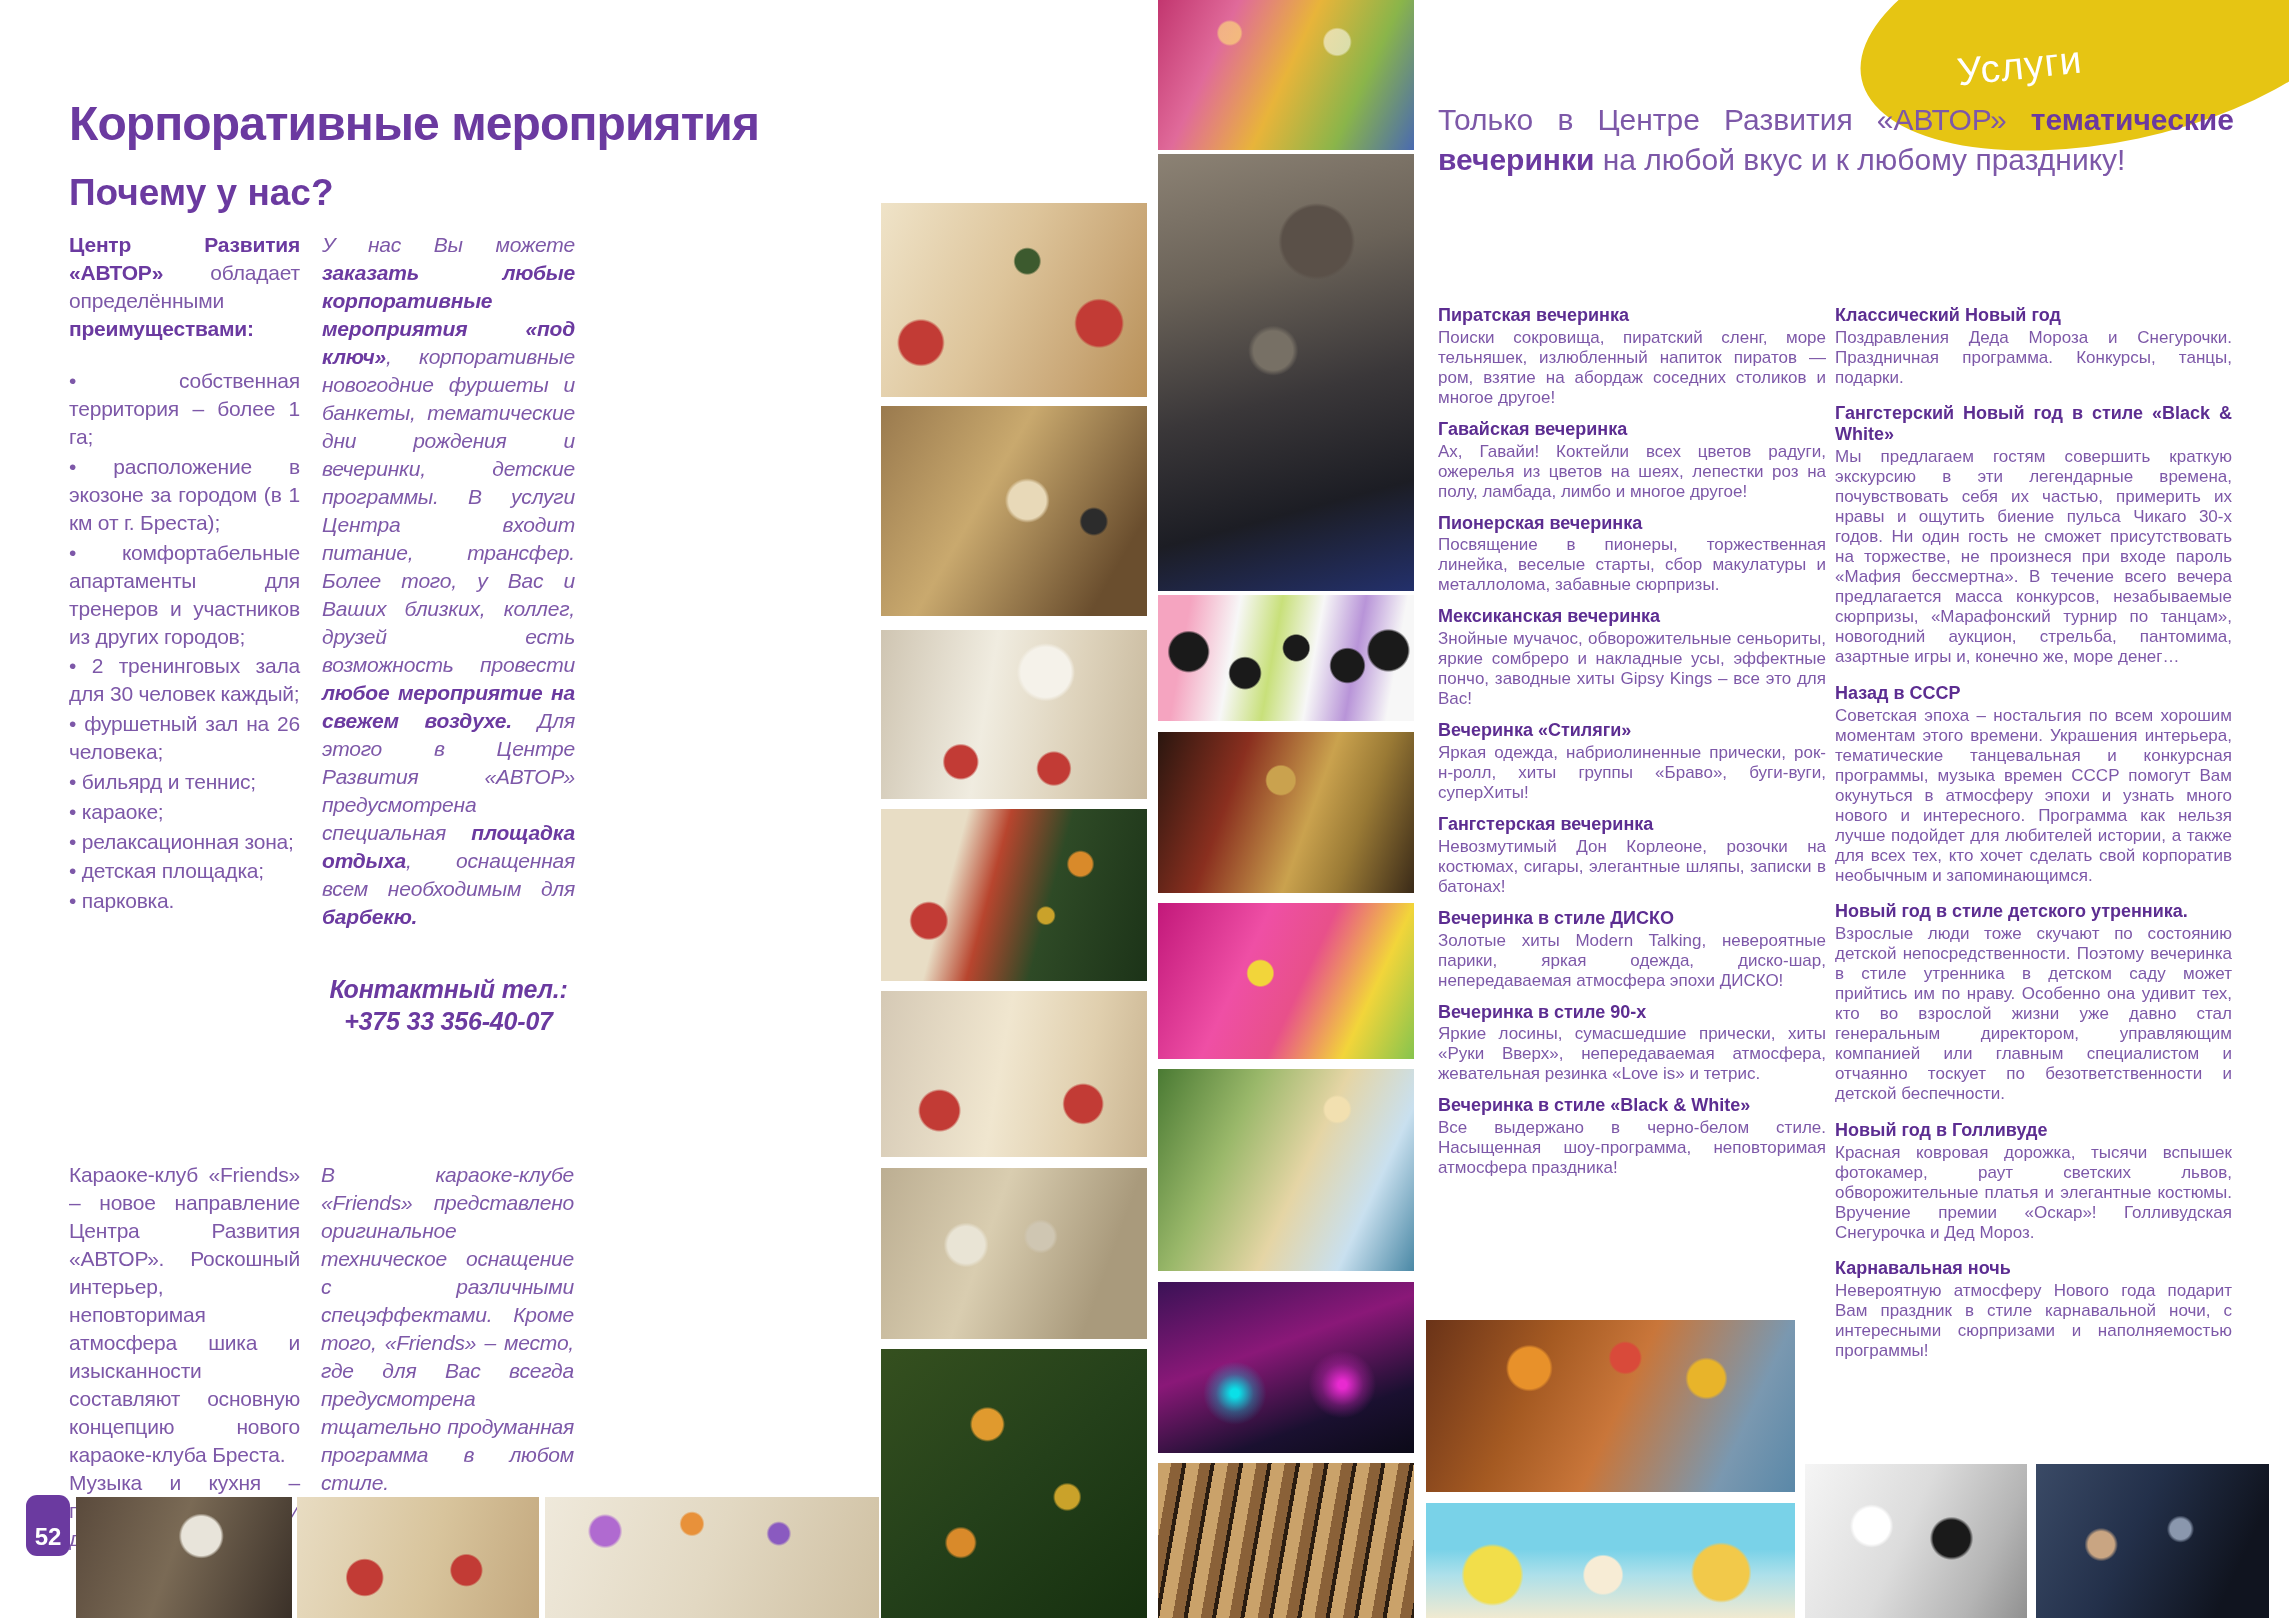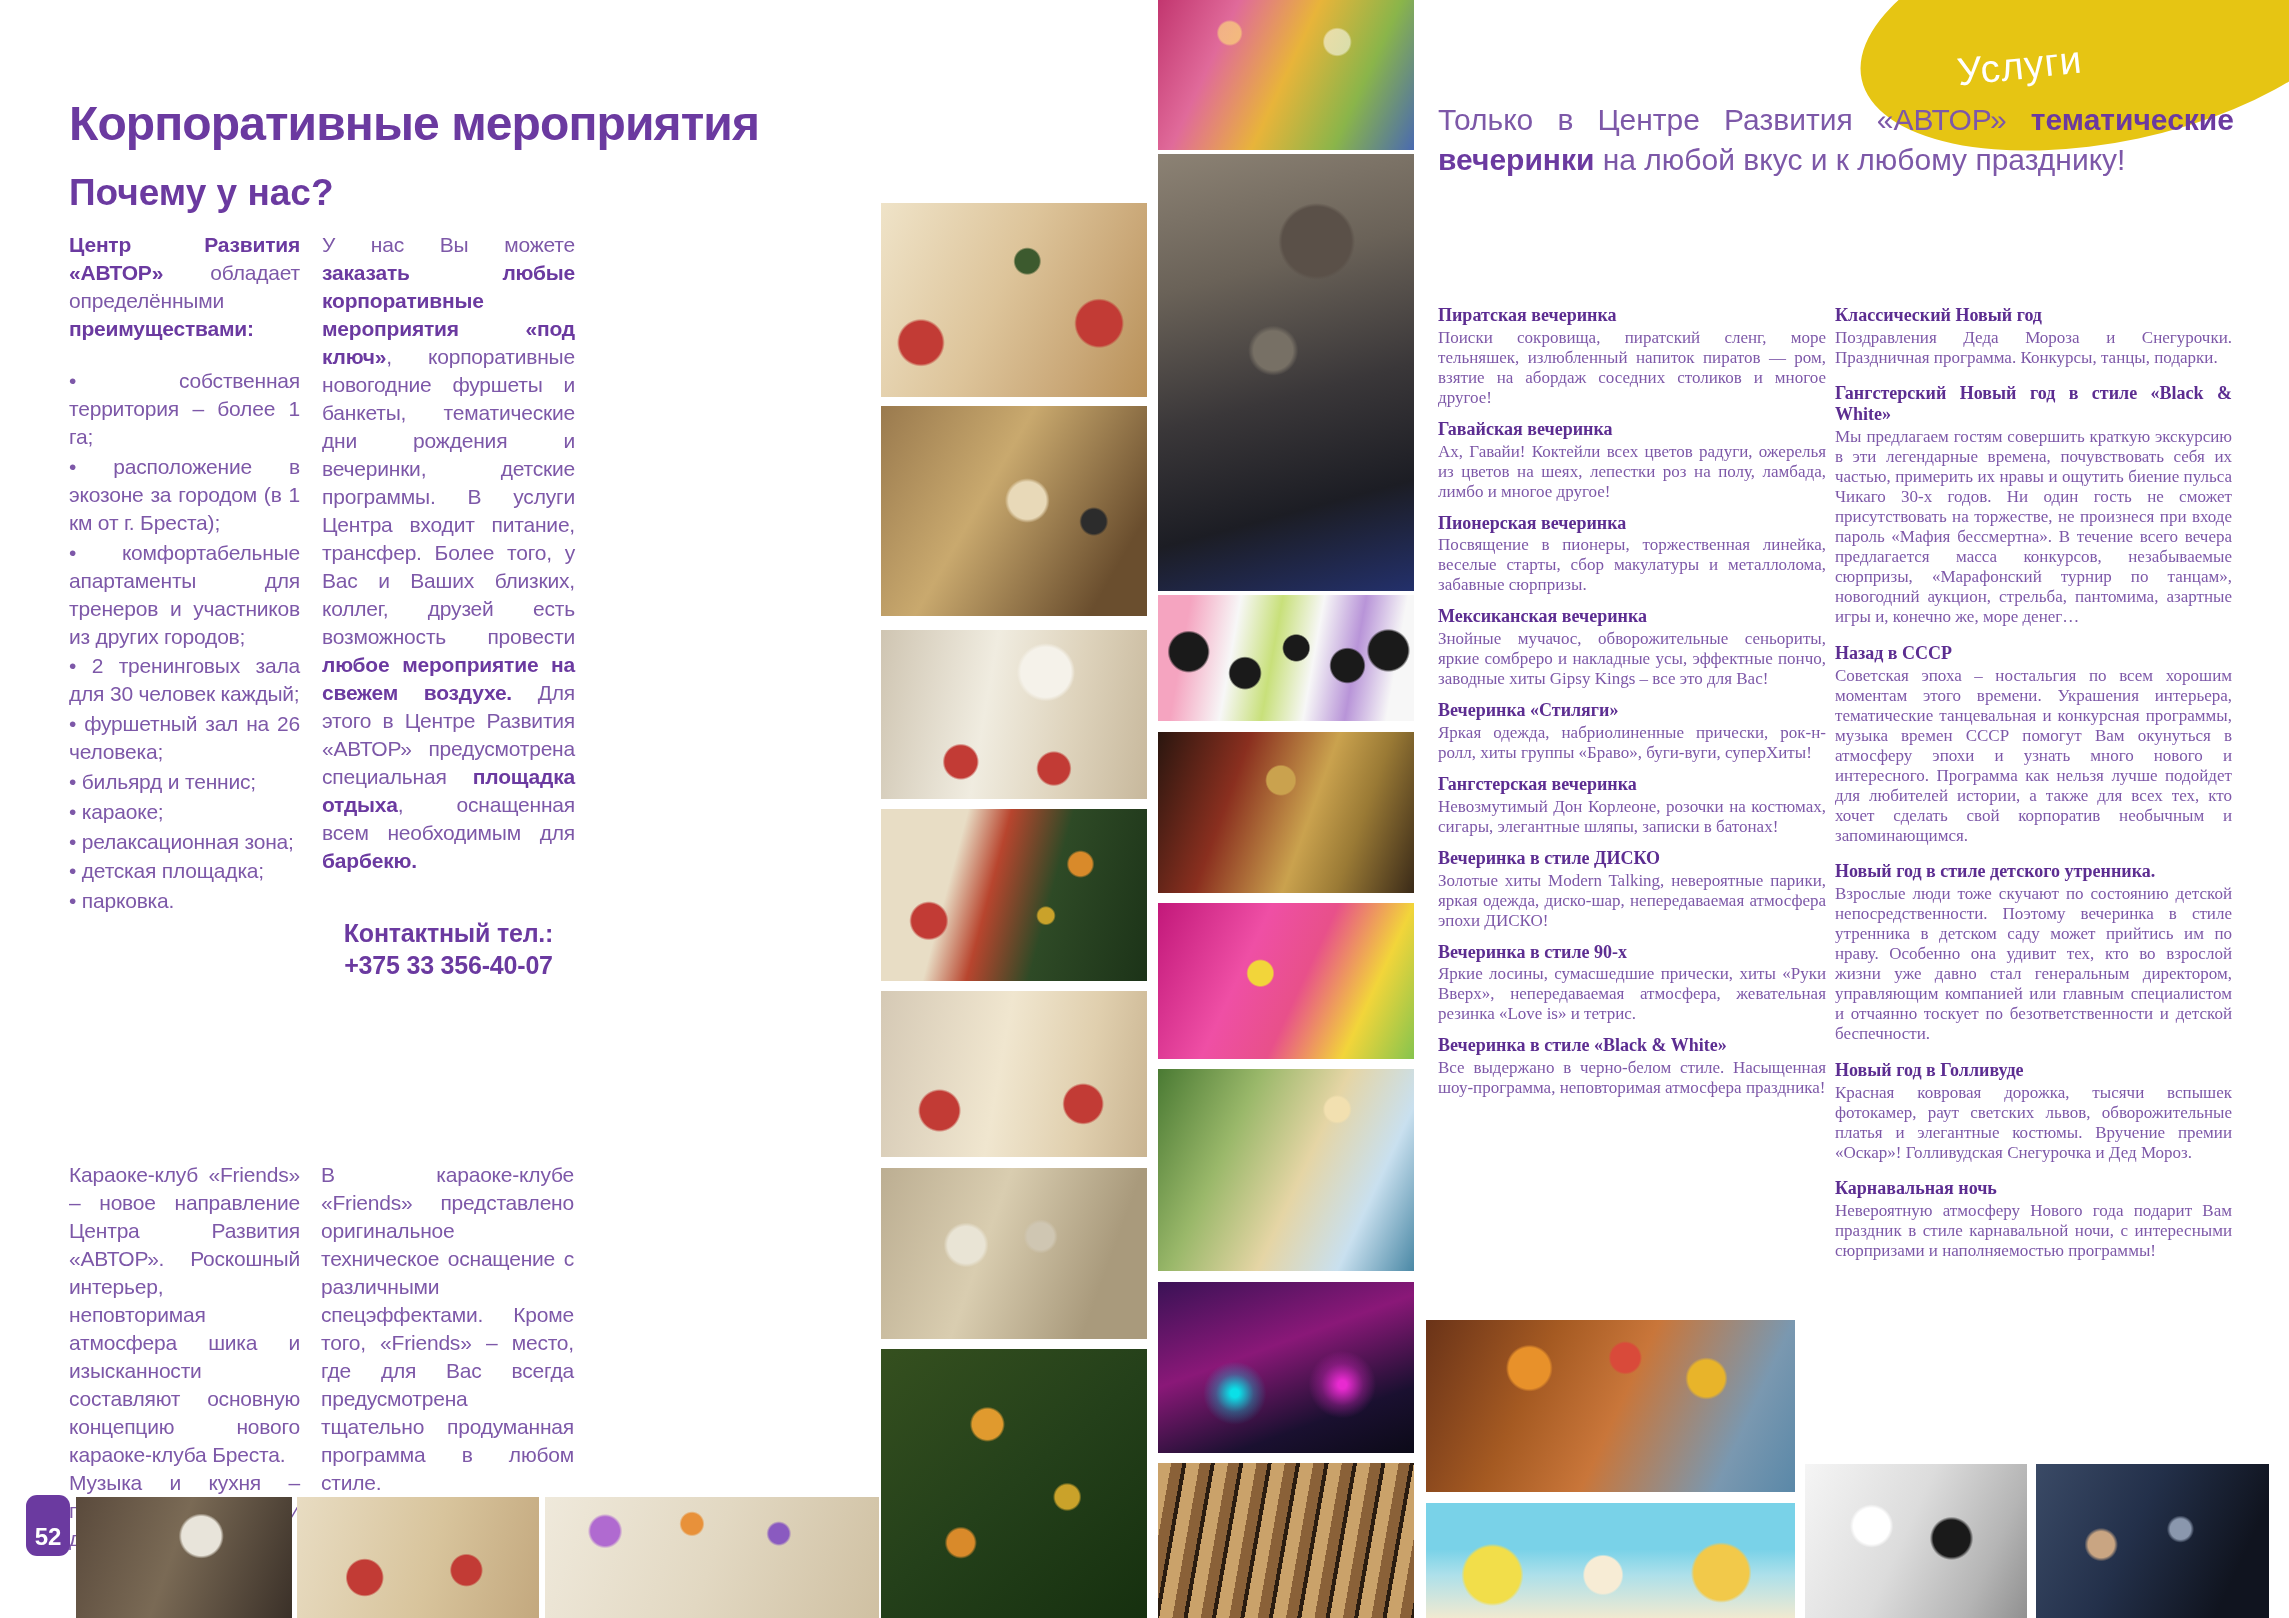--- a/index.html
+++ b/index.html
@@ -6,21 +6,21 @@
   .spread{
     position:relative;width:2290px;height:1619px;background:#ffffff;
     overflow:hidden;font-family:"Liberation Sans",sans-serif;
   }
   
   .l-title{position:absolute;left:69px;top:96px;font-size:48px;font-weight:bold;
     color:#6b3aa0;letter-spacing:-0.9px;white-space:nowrap;}
   .l-sub{position:absolute;left:69px;top:172px;font-size:37px;font-weight:bold;color:#6b3aa0;}
   .lcols{position:absolute;left:69px;top:231px;width:506px;display:flex;gap:22px;}
   .lcolA{width:231px;}
-  .lcolB{width:253px;}
+  .lcolB{width:253px;font-style:italic;}
   .body-l{font-size:21px;line-height:28px;color:#7d58a8;text-align:justify;letter-spacing:-0.2px;}
   .body-l p{margin:0 0 24px 0;}
   .rb,.b1{font-weight:bold;color:#6b3aa0;}
   ul.adv{list-style:none;margin:0;padding:0;}
   ul.adv li{margin:0 0 1.8px 0;}
   ul.adv li::before{content:"•  ";color:#7d58a8;}
   .contact{margin-top:42px;text-align:center;font-weight:bold;color:#6b3aa0;
     font-size:25px;line-height:32px;}
   .karaoke-title{position:absolute;left:55px;top:1069px;width:531px;text-align:center;
     font-family:"Liberation Serif","DejaVu Serif",serif;font-weight:bold;
@@ -31,21 +31,21 @@
   .badge-shape{position:absolute;top:-90px;right:-83px;width:517px;height:231px;
     background:#e6c513;border-radius:50%;transform:rotate(-12deg);}
   .badge-label{position:absolute;left:1957px;top:44px;font-size:39px;color:#ffffff;
     transform:rotate(-6deg);letter-spacing:0.9px;}
   .r-intro{position:absolute;left:1438px;top:100px;width:796px;font-size:30px;
     line-height:40px;color:#7d58a8;text-align:justify;}
   .rcol{position:absolute;top:305px;font-size:17px;line-height:20px;
     color:#7d58a8;text-align:justify;}
   .rcolE{left:1438px;width:388px;}
   .rcolF{left:1835px;width:397px;}
-  .sec{margin:0 0 11px 0;font-family:Liberation Serif, serif;}
+  .sec{margin:0 0 11px 0;}
   .rcolF .sec{margin-bottom:15.7px;}
   .sec h3{margin:0 0 1.8px 0;font-size:18px;line-height:21px;font-weight:bold;color:#5c2d91;}
   .sec p{margin:0;}
   
   .ph{position:absolute;background-size:cover;}
   .c1{left:881px;width:266px;}
   .c2{left:1158px;width:256px;}
   .ph-banquet1{top:203px;height:194px;background:
     radial-gradient(circle at 15% 72%,#c23b35 0 8%,transparent 9%),
     radial-gradient(circle at 82% 62%,#c23b35 0 9%,transparent 10%),

